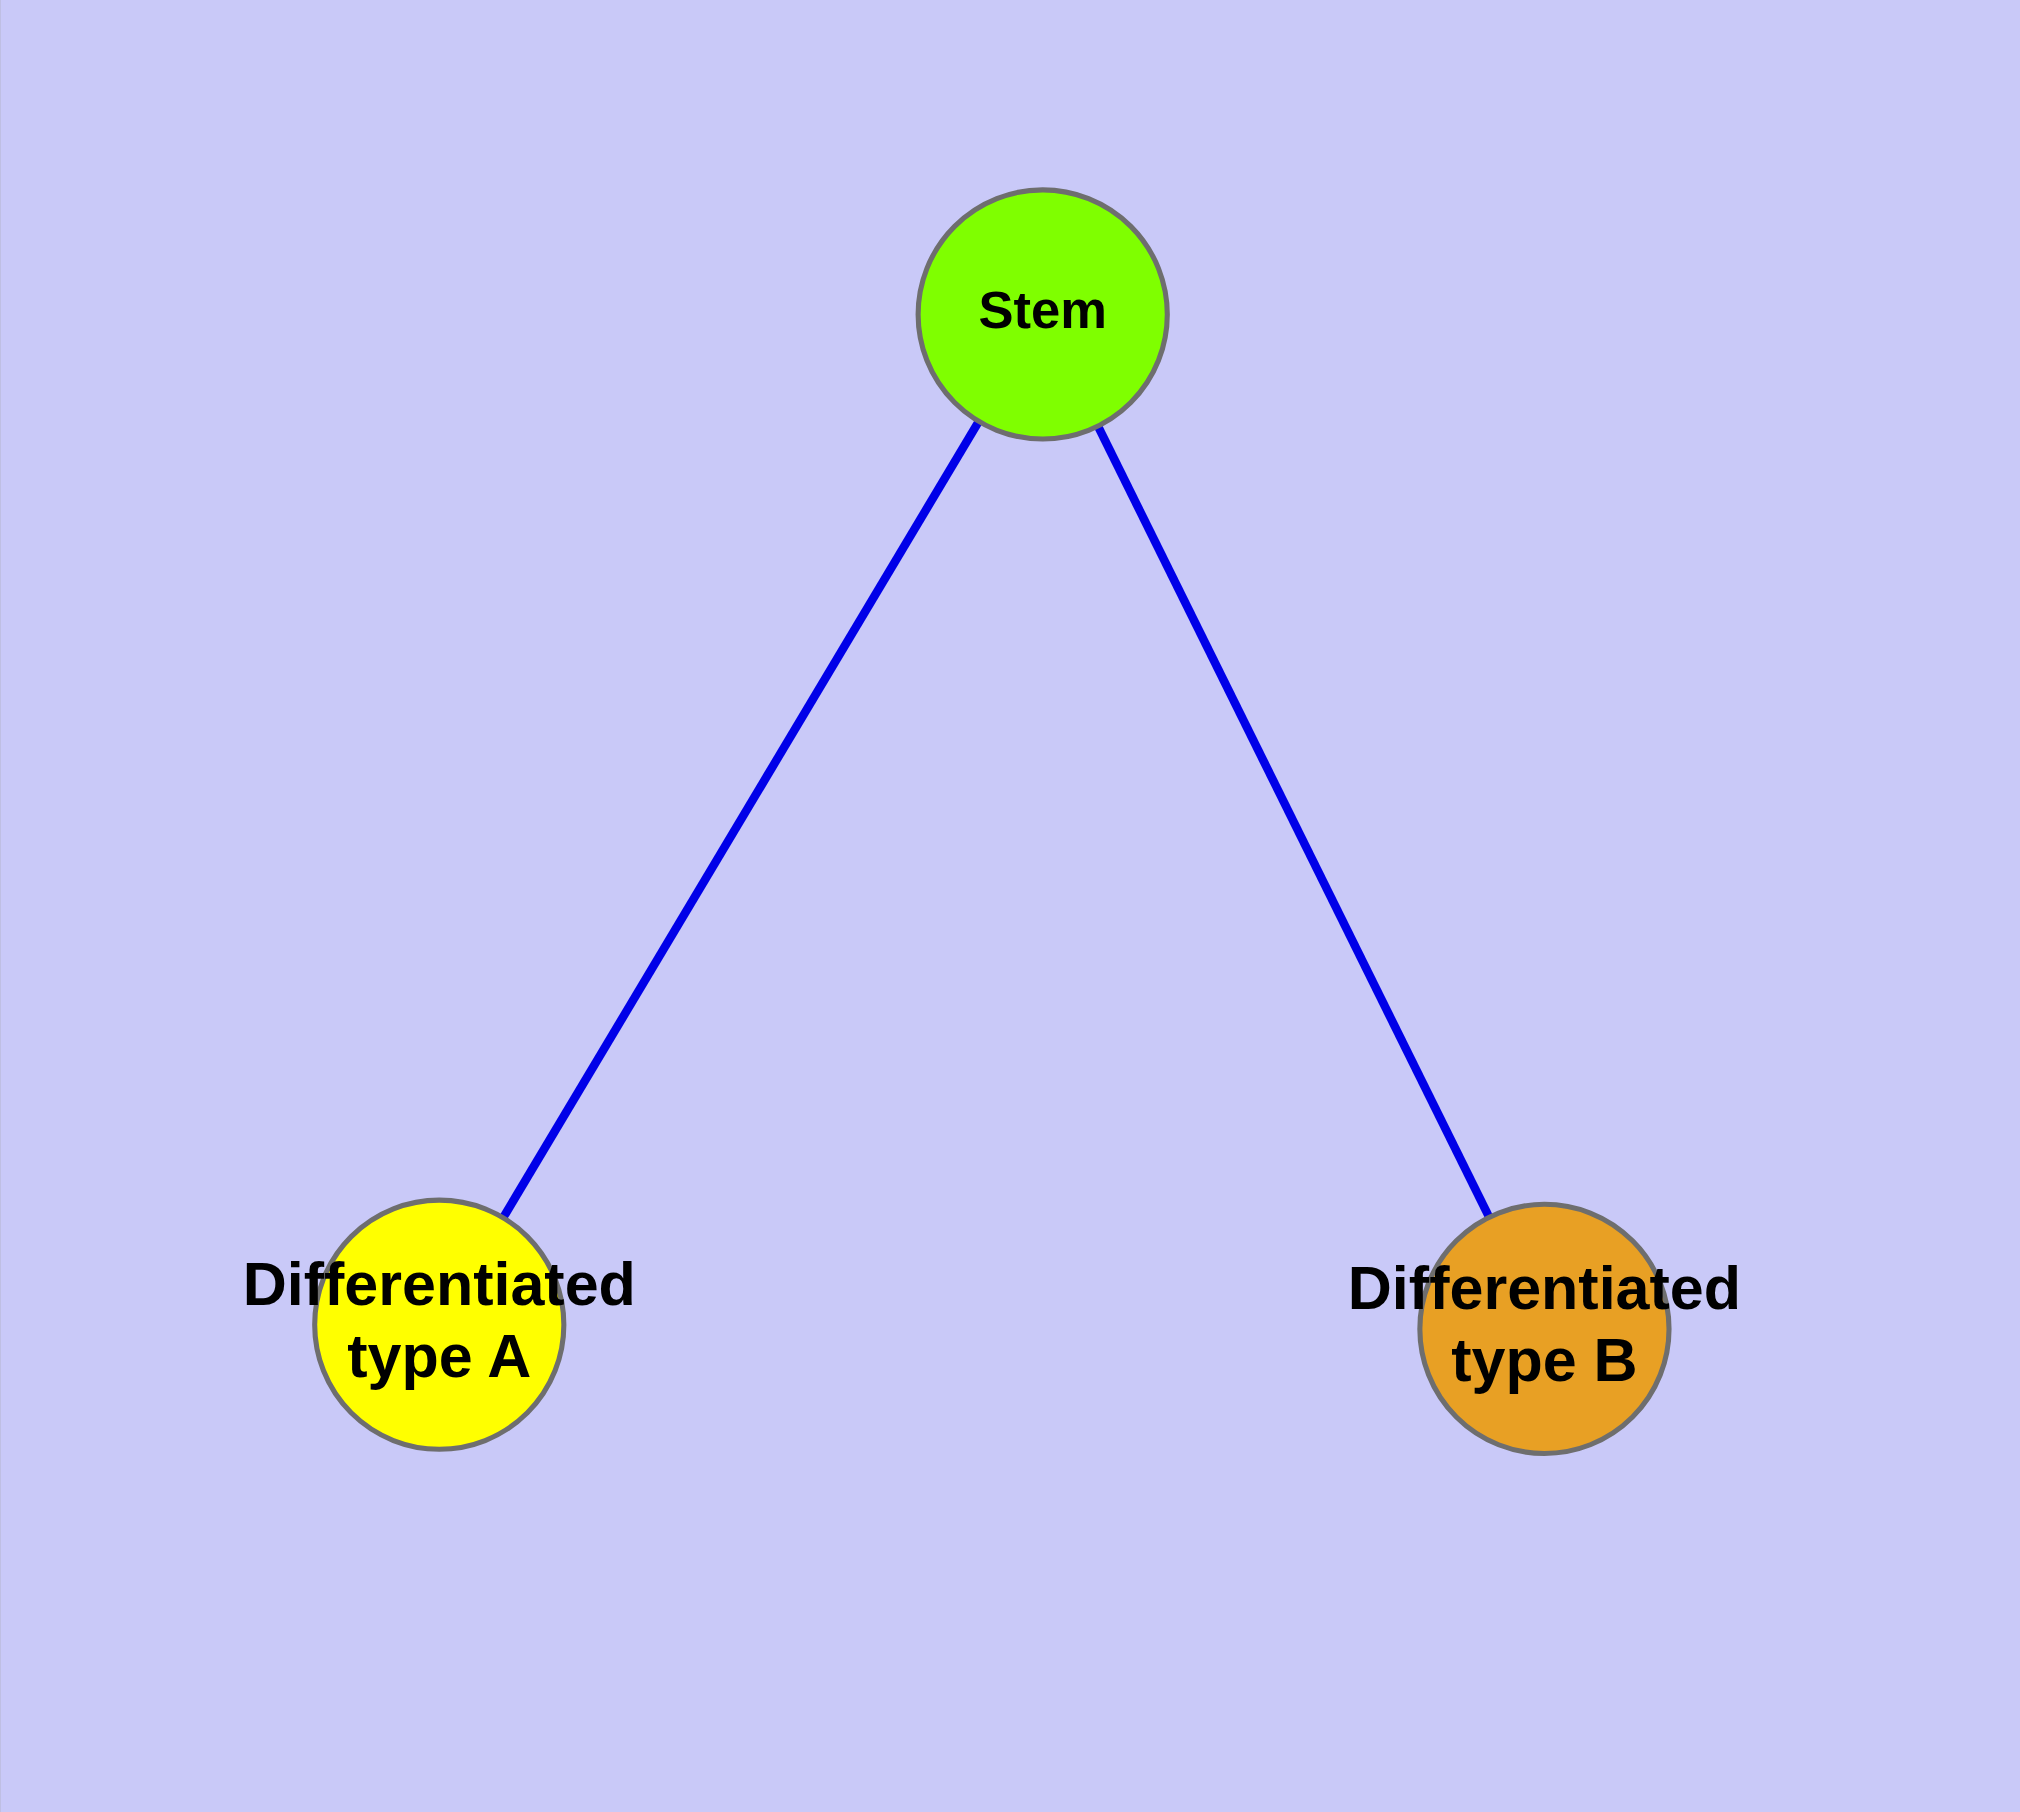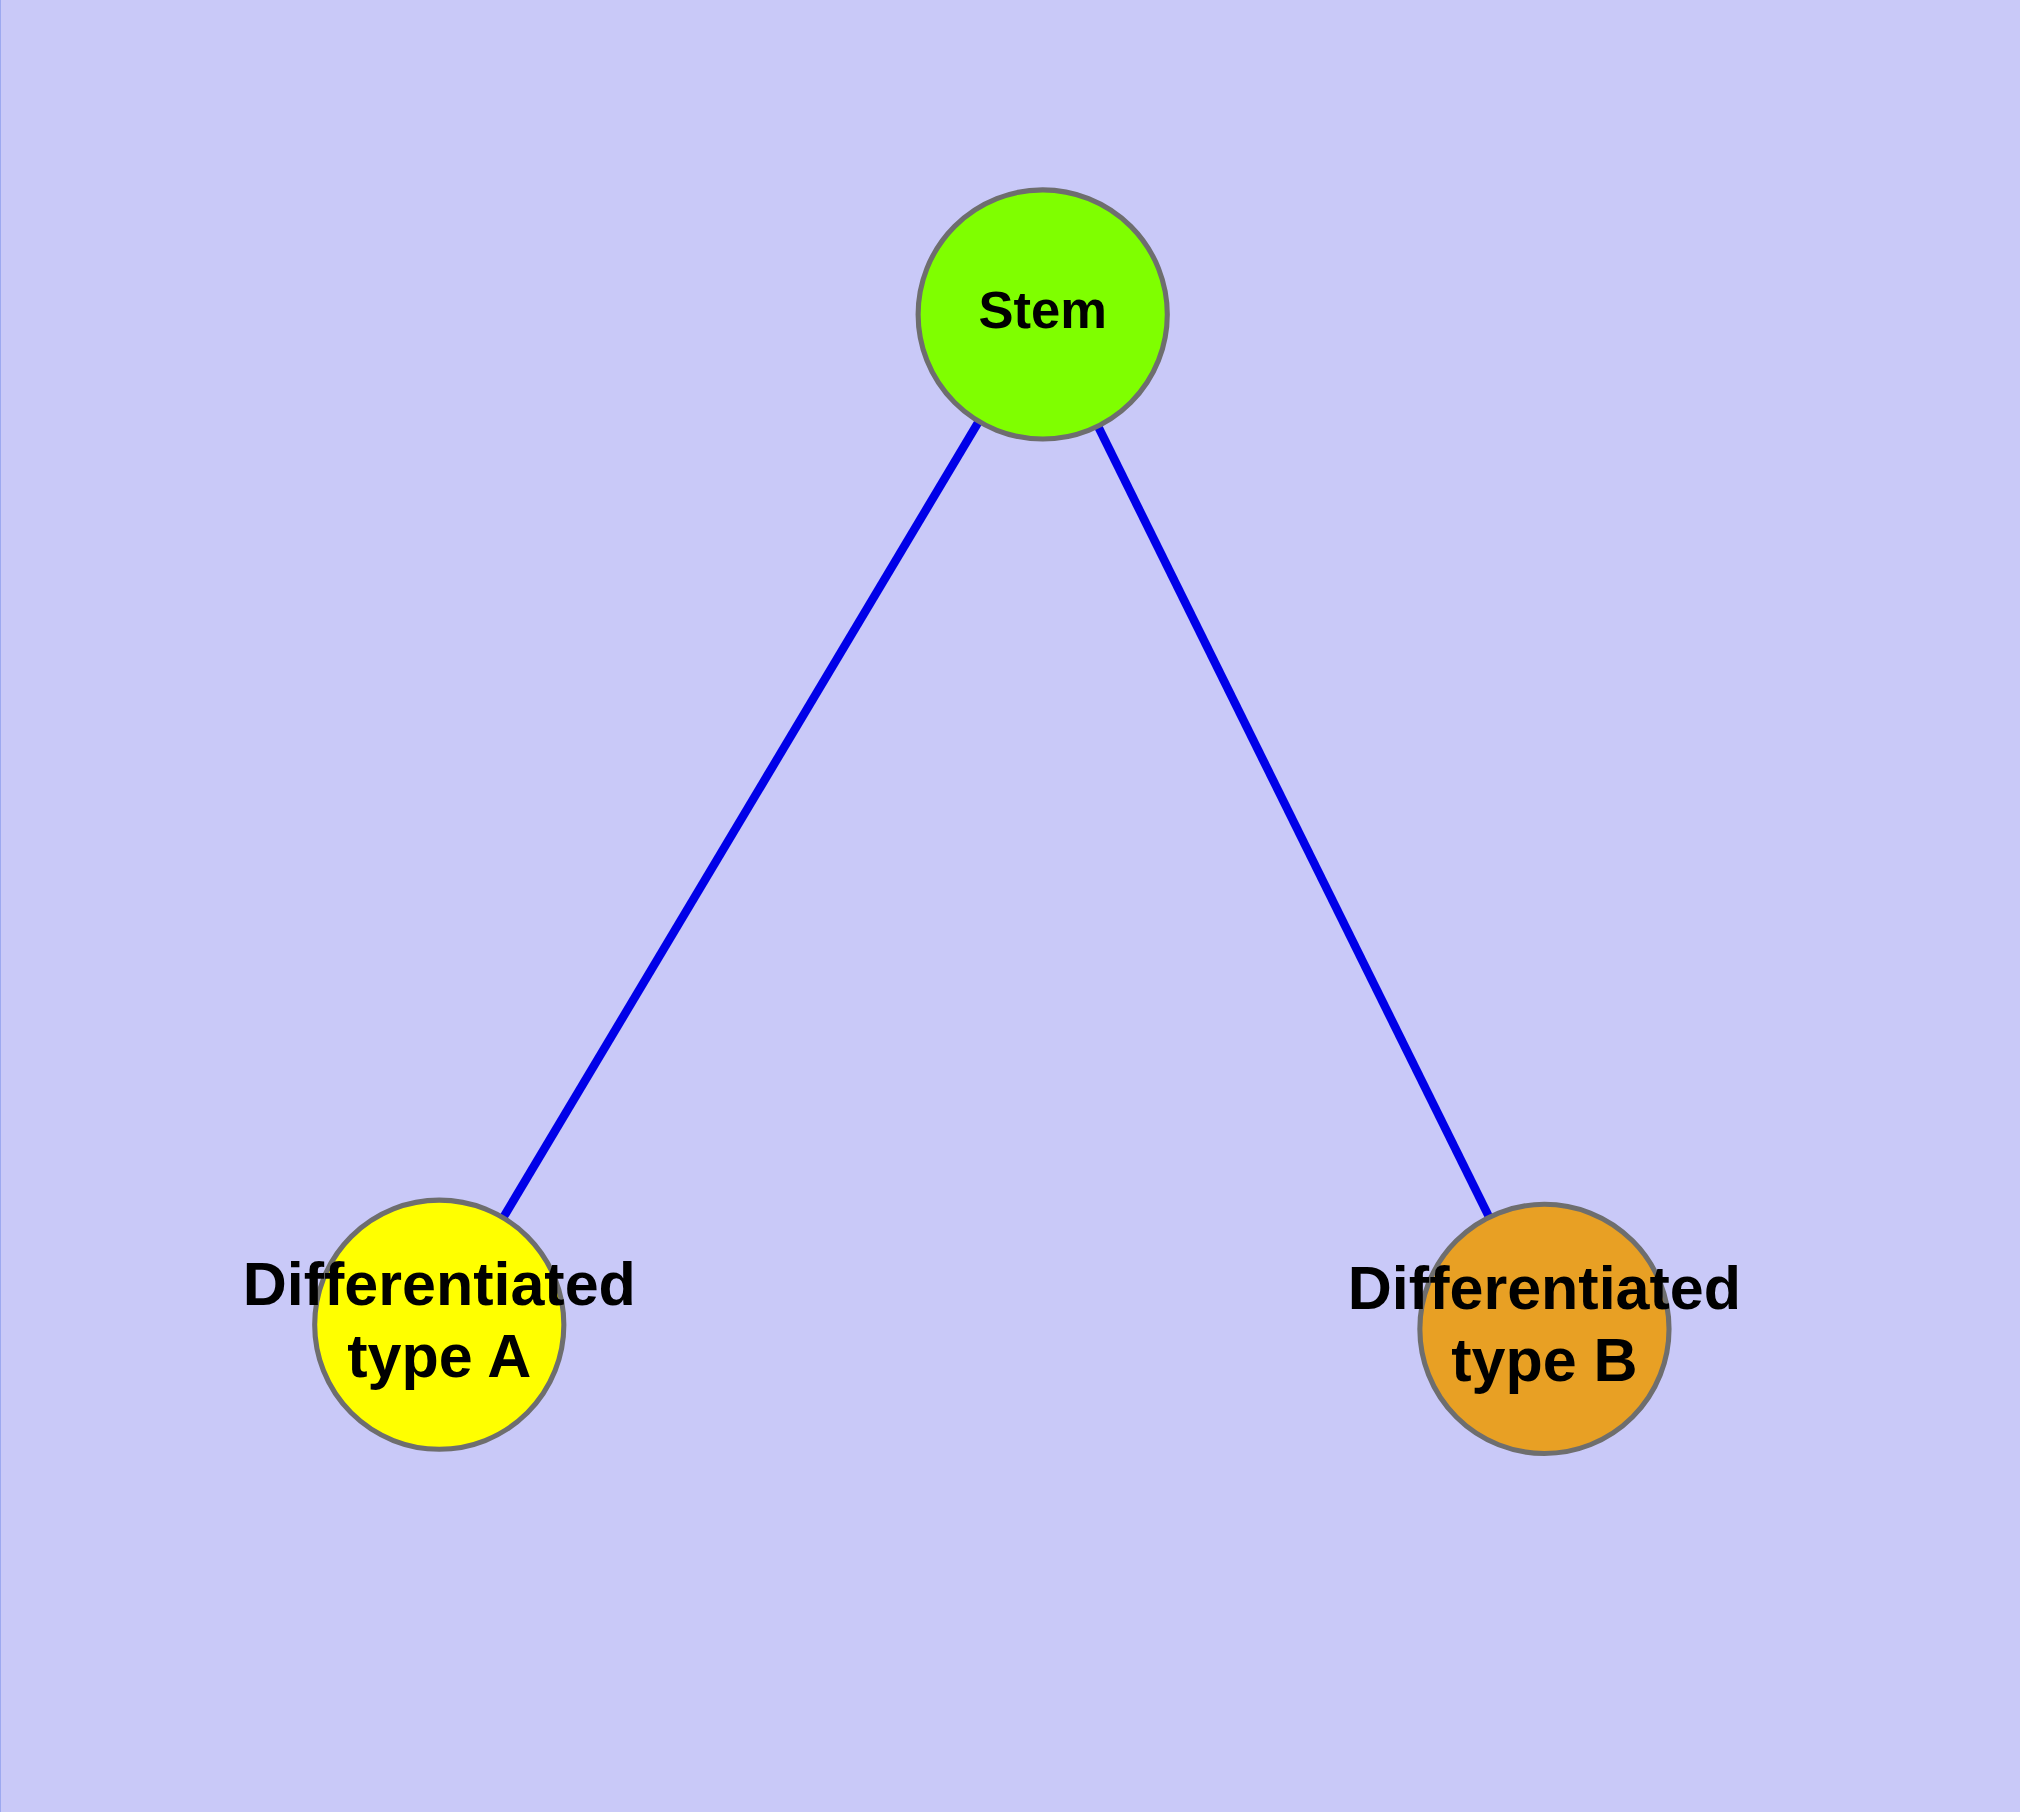--- a/index.html
+++ b/index.html
@@ -33,21 +33,21 @@
     fill: #000000;
     text-anchor: middle;
     dominant-baseline: middle;
     paint-order: normal;
     white-space: pre;
   }
 </style>
 </head>
 <body>
 
-<div id="canvas" style="width: 2021px; height: 1812px; background: #1d4ed8;">
+<div id="canvas" style="width: 2021px; height: 1812px; background: #a3a3a3;">
   <svg id="graph-svg" viewBox="0 0 2384 2138" xmlns="http://www.w3.org/2000/svg">
 
     <rect x="0" y="0" width="2384" height="2138" fill="#c9c9f8"></rect>
 
     <g>
       <line id="edge-0" stroke="#0000e8" stroke-width="10" stroke-linecap="butt" x1="1230" y1="371" x2="518" y2="1563"></line>
       <line id="edge-1" stroke="#0000e8" stroke-width="10" stroke-linecap="butt" x1="1230" y1="371" x2="1822" y2="1568"></line>
     </g>
 
     <g>

